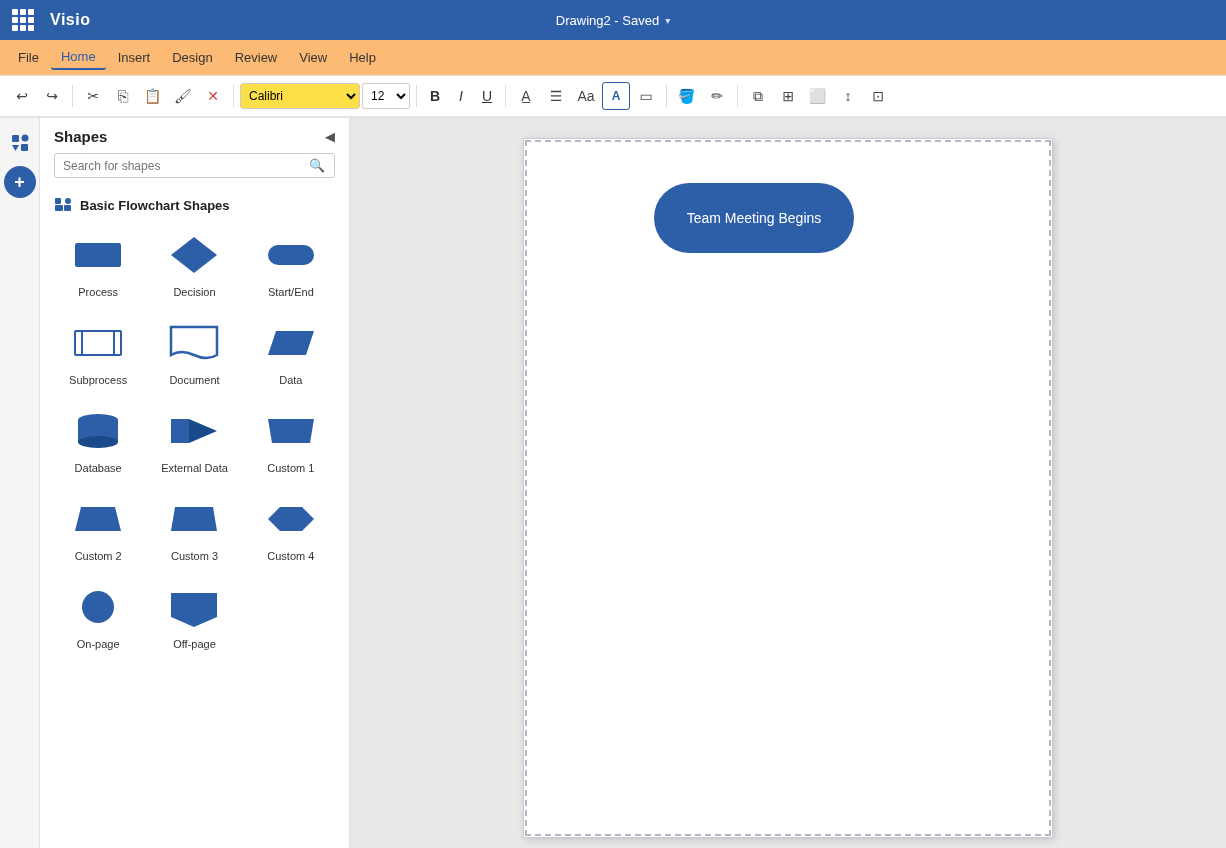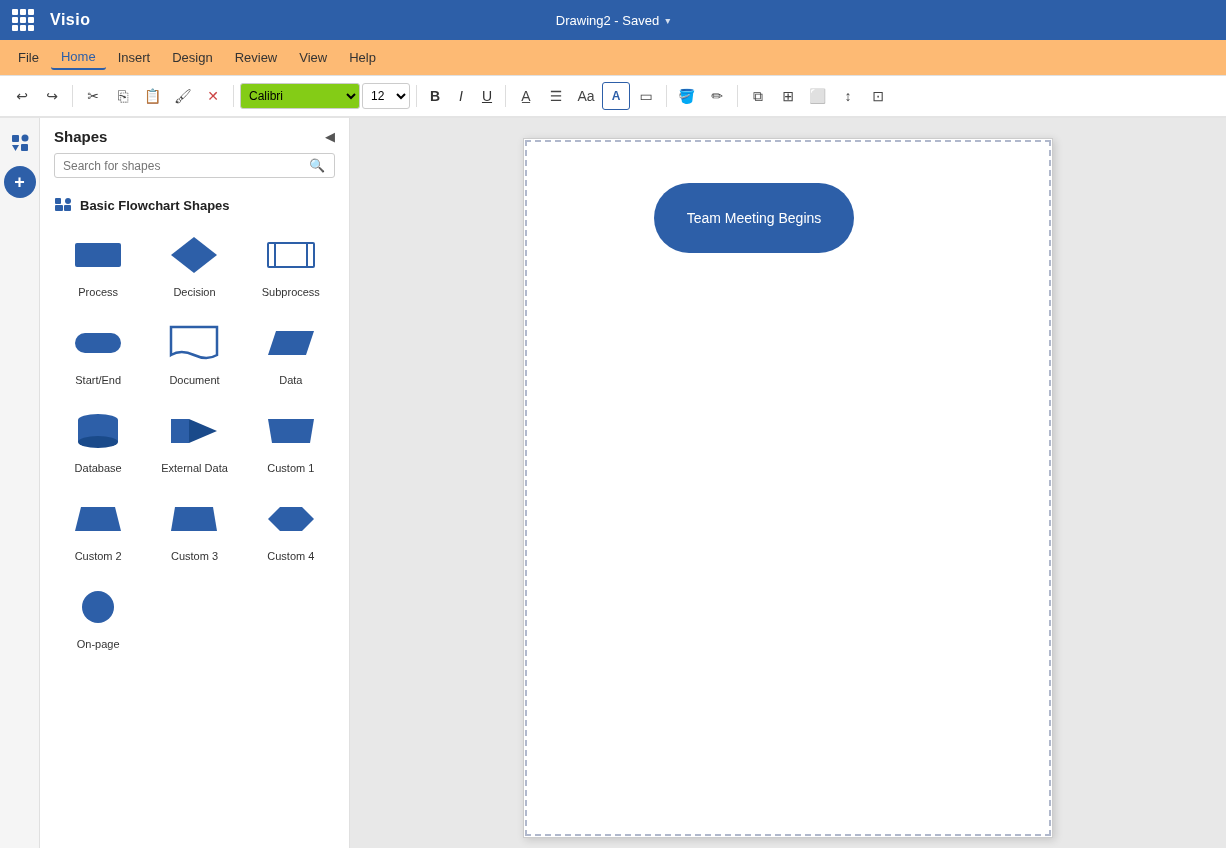--- a/index.html
+++ b/index.html
@@ -52,21 +52,21 @@
     }
     .tb-btn {
       width: 28px; height: 28px;
       display: flex; align-items: center; justify-content: center;
       border-radius: 3px; cursor: pointer; color: #444; font-size: 14px;
       border: none; background: transparent;
     }
     .tb-sep { width: 1px; height: 22px; background: #ddd; margin: 0 4px; }
     .tb-font-select {
       border: 1px solid #ccc; border-radius: 3px; padding: 2px 4px;
-      font-size: 12px; height: 26px; width: 120px; background: #84cc16;
+      font-size: 12px; height: 26px; width: 120px; background: #fde047;
     }
     .tb-size-select {
       border: 1px solid #ccc; border-radius: 3px; padding: 2px 4px;
       font-size: 12px; height: 26px; width: 48px; background: white;
     }
     .tb-text-btn {
       min-width: 24px; height: 28px; padding: 0 5px;
       display: flex; align-items: center; justify-content: center;
       border-radius: 3px; cursor: pointer; color: #333;
       border: none; background: transparent; font-size: 14px;
@@ -345,40 +345,40 @@
         <div class="shape-canvas">
           <svg width="54" height="44">
               <polygon points="27,4 50,22 27,40 4,22" fill="#2d5fa8"></polygon>
             </svg>
         </div>
         <span class="shape-label">Decision</span>
       </div>
 
       <div class="shape-item">
         <div class="shape-canvas">
+          <svg width="54" height="36">
+              <rect x="4" y="8" width="46" height="20" rx="10" fill="#2d5fa8"></rect>
+            </svg>
+        </div>
+        <span class="shape-label">Start/End</span>
+      </div>
+
+      <div class="shape-item">
+        <div class="shape-canvas">
           <svg width="54" height="40">
             <rect x="4" y="8" width="46" height="24" rx="1" fill="none" stroke="#2d5fa8" stroke-width="2"></rect>
             <line x1="11" y1="8" x2="11" y2="32" stroke="#2d5fa8" stroke-width="2"></line>
             <line x1="43" y1="8" x2="43" y2="32" stroke="#2d5fa8" stroke-width="2"></line>
           </svg>
         </div>
         <span class="shape-label">Subprocess</span>
       </div>
 
       <div class="shape-item">
         <div class="shape-canvas">
-          <svg width="54" height="36">
-              <rect x="4" y="8" width="46" height="20" rx="10" fill="#2d5fa8"></rect>
-            </svg>
-        </div>
-        <span class="shape-label">Start/End</span>
-      </div>
-
-      <div class="shape-item">
-        <div class="shape-canvas">
           <svg width="54" height="44">
             <path d="M4,6 L4,34 Q14,28 27,34 Q40,40 50,34 L50,6 Z" fill="none" stroke="#2d5fa8" stroke-width="2.5"></path>
           </svg>
         </div>
         <span class="shape-label">Document</span>
       </div>
 
       <div class="shape-item">
         <div class="shape-canvas">
           <svg width="54" height="40">
@@ -448,20 +448,28 @@
 
       <div class="shape-item">
         <div class="shape-canvas">
           <svg width="54" height="44">
               <circle cx="27" cy="22" r="16" fill="#2d5fa8"></circle>
             </svg>
         </div>
         <span class="shape-label">On-page</span>
       </div>
 
+      <div class="shape-item">
+        <div class="shape-canvas">
+          <svg width="54" height="44">
+            <polygon points="4,8 50,8 50,32 27,42 4,32" fill="#2d5fa8"></polygon>
+          </svg>
+        </div>
+        <span class="shape-label">Off-page</span>
+      </div>
 
     </div>
   </div>
 
   <div id="canvas-area">
     <div id="drawing-canvas">
       <div class="shape-on-canvas team-meeting-shape">
         <span>Team Meeting Begins</span>
       </div>
     </div>

